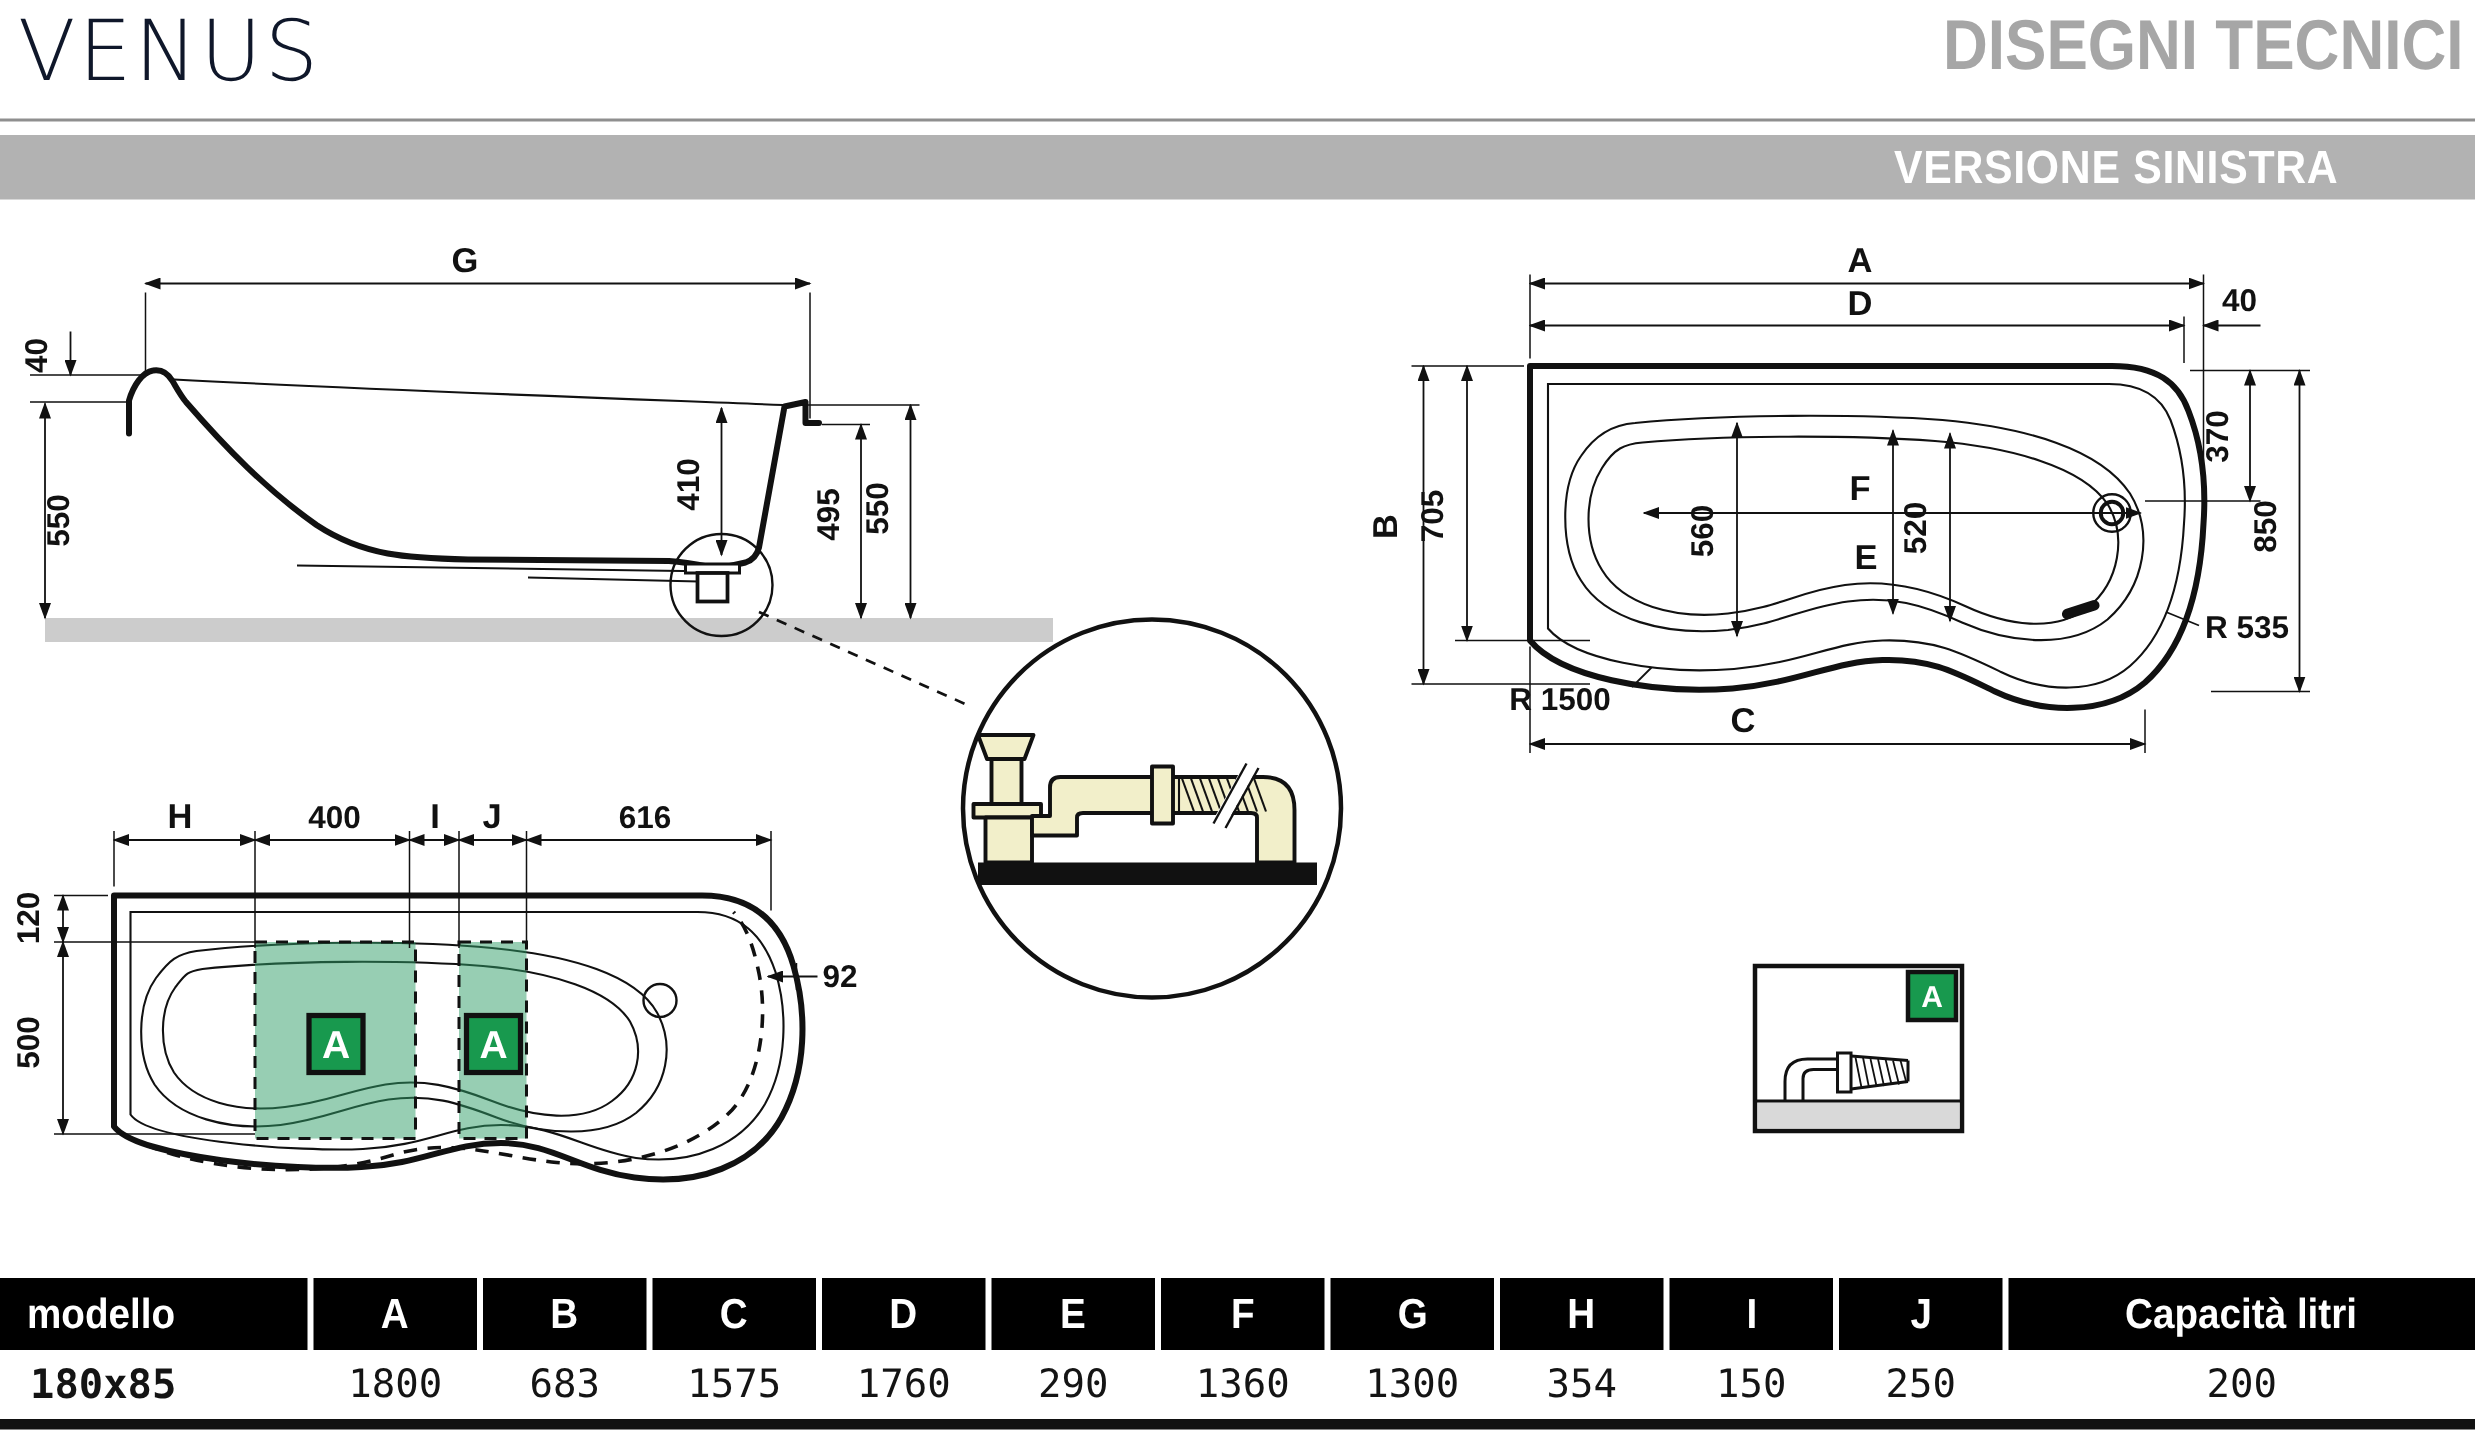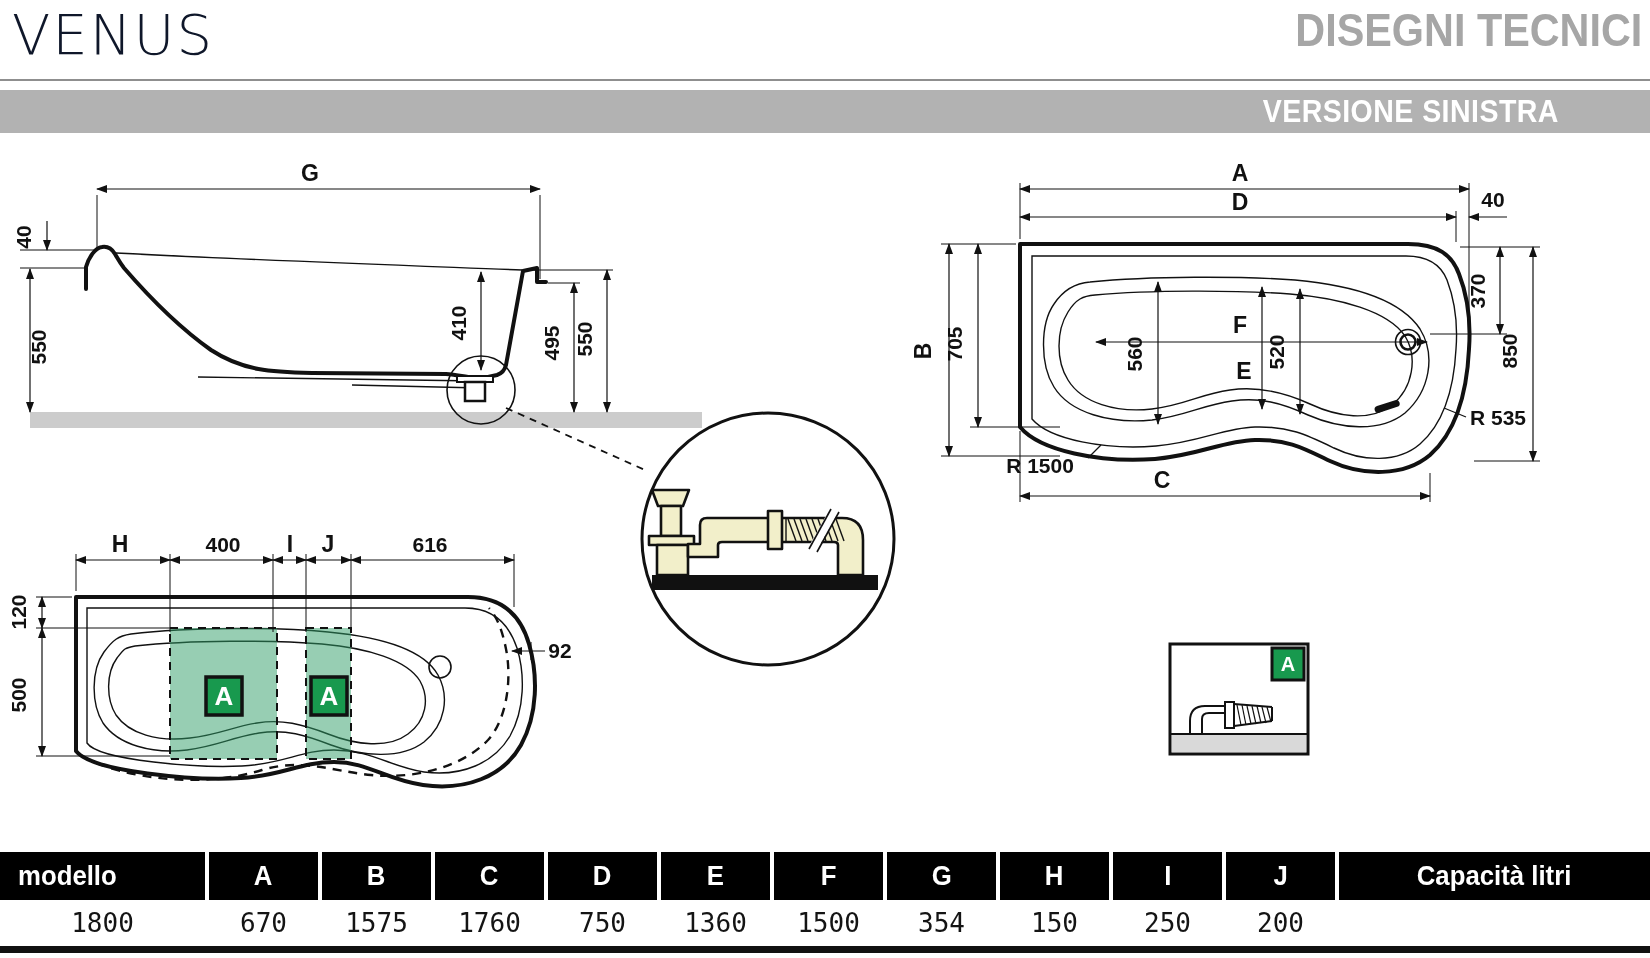--- a/index.html
+++ b/index.html
@@ -329,26 +329,27 @@
         <span>I</span>
       </div>
     <div class="th">
         <span>J</span>
       </div>
     <div class="th">
         <span>Capacità litri</span>
       </div>
   </div>
   <div class="trow">
+    <div class="td first">180x85</div>
     <div class="td">1800</div>
-    <div class="td">670</div>
+    <div class="td">683</div>
     <div class="td">1575</div>
     <div class="td">1760</div>
-    <div class="td">750</div>
+    <div class="td">290</div>
     <div class="td">1360</div>
-    <div class="td">1500</div>
+    <div class="td">1300</div>
     <div class="td">354</div>
     <div class="td">150</div>
     <div class="td">250</div>
     <div class="td">200</div>
   </div>
   <div class="blackbar"></div>
 </div>
 
 </body></html>

